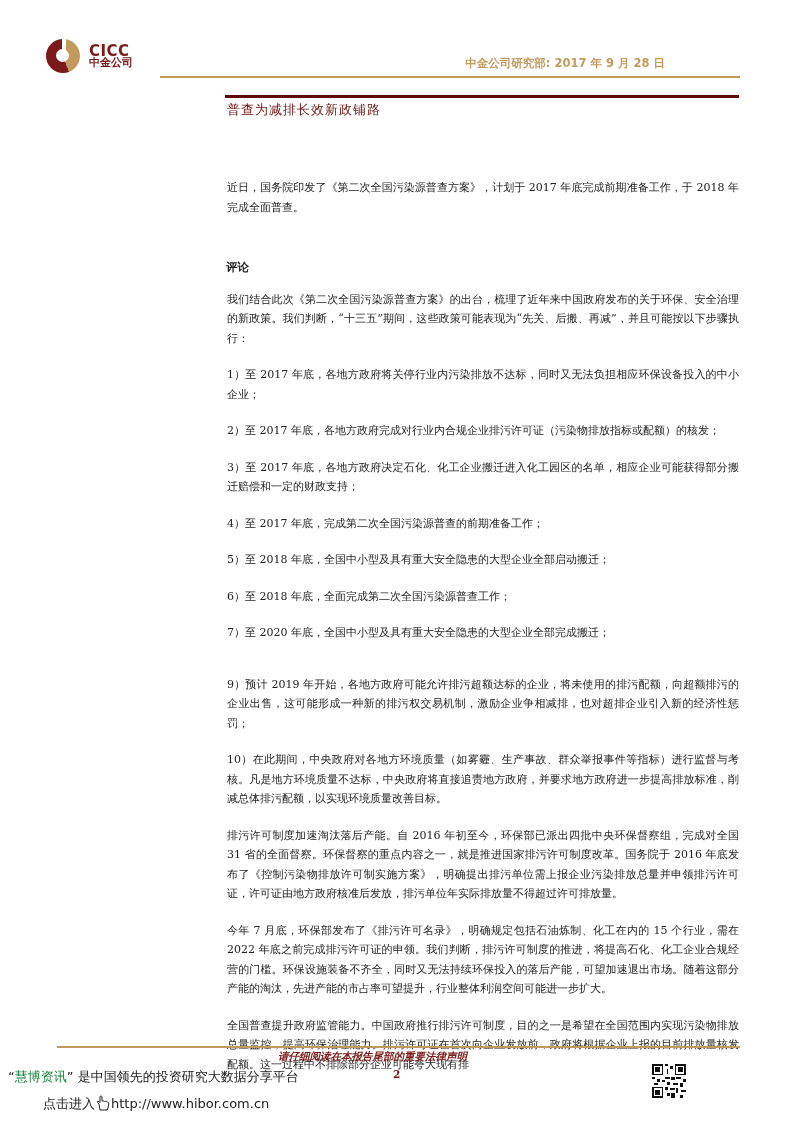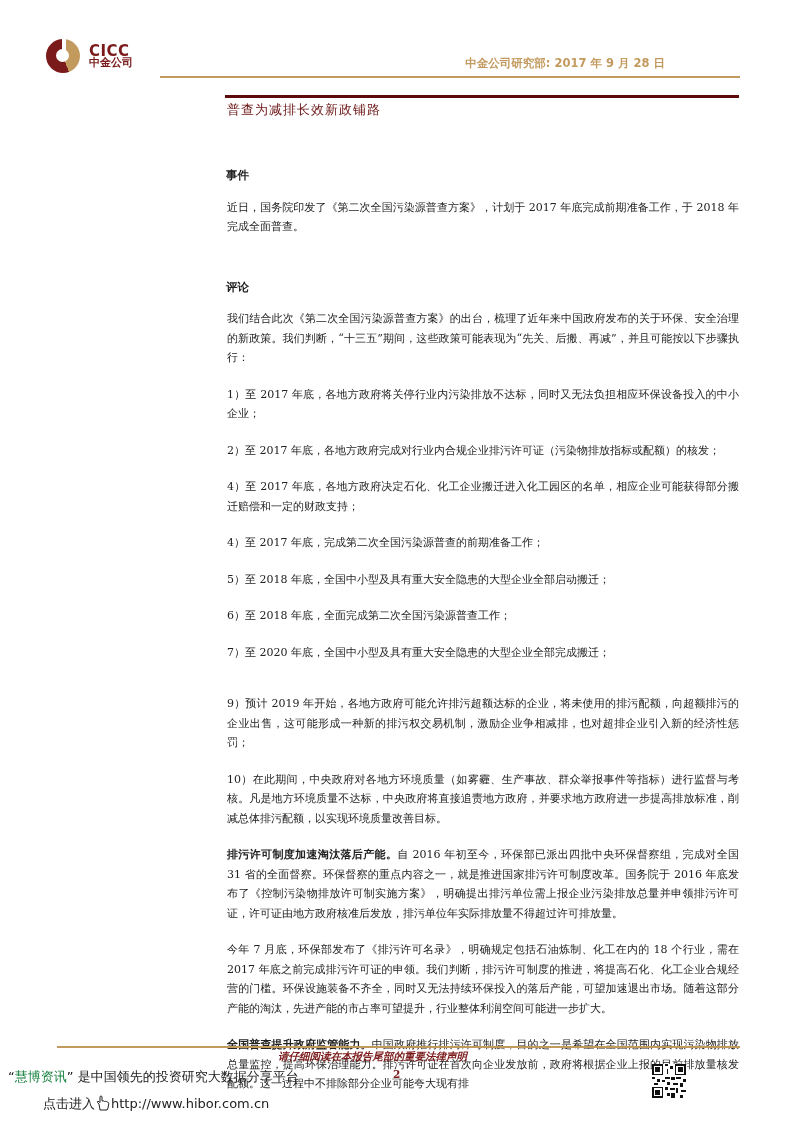--- a/index.html
+++ b/index.html
@@ -22,21 +22,21 @@
     .rule-gold-top { left: 160px; top: 76px; width: 580px; height: 2px; background: #c39a5e; }
     .rule-dark { left: 225px; top: 95px; width: 514px; height: 3px; background: #5c0a0a; }
     .title { left: 227px; top: 101px; font-size: 13px; color: #6b1414; letter-spacing: 1px; }
     
     .content { left: 226px; top: 166px; width: 514px; font-size: 11px; line-height: 19.5px; }
     .heading { font-weight: bold; font-size: 11.5px; margin: 0; }
     .para { margin: 1px; text-align: justify; }
     .gap-sm { height: 11px; }
     .gap-md { height: 15px; }
     .gap-lg { height: 40px; }
-    .bold-lead { font-weight: bold; }
+    .bold-lead { font-weight: normal; }
     
     .rule-gold-bottom { left: 57px; top: 1046px; width: 280px; height: 2px; background: #c39a5e; }
     .rule-gold-bottom2 { left: 337px; top: 1046px; width: 403px; height: 2px; background: #c39a5e; }
     .footer-legal { left: 278px; top: 1050px; font-size: 10.5px; font-style: italic; font-weight: bold; color: #7a1a1a; white-space: nowrap; }
     .page-num { left: 393px; top: 1068px; font-size: 10.5px; font-weight: bold; color: #7a1a1a; }
     .hibor-line1 { left: 8px; top: 1068px; font-family: "DejaVu Sans", sans-serif; font-size: 13px; color: #222; white-space: nowrap; }
     .hibor-brand { color: #15803d; }
     .hibor-line2 { left: 43px; top: 1095px; font-family: "DejaVu Sans", sans-serif; font-size: 13px; color: #222; white-space: nowrap; }
     .hand-icon { display: inline-block; width: 14px; height: 16px; vertical-align: -3px; margin: 0 1px; }
     .qr { left: 652px; top: 1064px; width: 34px; height: 34px; }
@@ -50,51 +50,50 @@
     </div>
   <div class="logo-text-en">CICC</div>
   <div class="logo-text-cn">中金公司</div>
 </div>
 <div class="abs header-date">中金公司研究部: 2017 年 9 月 28 日</div>
 <div class="abs rule-gold-top"></div>
 <div class="abs rule-dark"></div>
 <div class="abs title">普查为减排长效新政铺路</div>
 
 <div class="abs content">
-  <p class="heading">事件</p>
   <div class="gap-sm"></div>
   <p class="para">近日，国务院印发了《第二次全国污染源普查方案》，计划于 2017 年底完成前期准备工作，于 2018 年完成全面普查。</p>
   <div class="gap-lg"></div>
 
   <p class="heading">评论</p>
   <div class="gap-sm"></div>
   <p class="para">我们结合此次《第二次全国污染源普查方案》的出台，梳理了近年来中国政府发布的关于环保、安全治理的新政策。我们判断，“十三五”期间，这些政策可能表现为“先关、后搬、再减”，并且可能按以下步骤执行：</p>
   <div class="gap-md"></div>
   <p class="para">1）至 2017 年底，各地方政府将关停行业内污染排放不达标，同时又无法负担相应环保设备投入的中小企业；</p>
   <div class="gap-md"></div>
   <p class="para">2）至 2017 年底，各地方政府完成对行业内合规企业排污许可证（污染物排放指标或配额）的核发；</p>
   <div class="gap-md"></div>
-  <p class="para">4）至 2017 年底，各地方政府决定石化、化工企业搬迁进入化工园区的名单，相应企业可能获得部分搬迁赔偿和一定的财政支持；</p>
+  <p class="para">3）至 2017 年底，各地方政府决定石化、化工企业搬迁进入化工园区的名单，相应企业可能获得部分搬迁赔偿和一定的财政支持；</p>
   <div class="gap-md"></div>
   <p class="para">4）至 2017 年底，完成第二次全国污染源普查的前期准备工作；</p>
   <div class="gap-md"></div>
   <p class="para">5）至 2018 年底，全国中小型及具有重大安全隐患的大型企业全部启动搬迁；</p>
   <div class="gap-md"></div>
   <p class="para">6）至 2018 年底，全面完成第二次全国污染源普查工作；</p>
   <div class="gap-md"></div>
   <p class="para">7）至 2020 年底，全国中小型及具有重大安全隐患的大型企业全部完成搬迁；</p>
   <div class="gap-md"></div>
   <div class="gap-md"></div>
   <p class="para">9）预计 2019 年开始，各地方政府可能允许排污超额达标的企业，将未使用的排污配额，向超额排污的企业出售，这可能形成一种新的排污权交易机制，激励企业争相减排，也对超排企业引入新的经济性惩罚；</p>
   <div class="gap-md"></div>
   <p class="para">10）在此期间，中央政府对各地方环境质量（如雾霾、生产事故、群众举报事件等指标）进行监督与考核。凡是地方环境质量不达标，中央政府将直接追责地方政府，并要求地方政府进一步提高排放标准，削减总体排污配额，以实现环境质量改善目标。</p>
   <div class="gap-md"></div>
   <p class="para"><span class="bold-lead">排污许可制度加速淘汰落后产能。</span><span>自 2016 年初至今，环保部已派出四批中央环保督察组，完成对全国 31 省的全面督察。环保督察的重点内容之一，就是推进国家排污许可制度改革。国务院于 2016 年底发布了《控制污染物排放许可制实施方案》，明确提出排污单位需上报企业污染排放总量并申领排污许可证，许可证由地方政府核准后发放，排污单位年实际排放量不得超过许可排放量。</span></p>
   <div class="gap-md"></div>
-  <p class="para">今年 7 月底，环保部发布了《排污许可名录》，明确规定包括石油炼制、化工在内的 18 个行业，需在 2017 年底之前完成排污许可证的申领。我们判断，排污许可制度的推进，将提高石化、化工企业合规经营的门槛。环保设施装备不齐全，同时又无法持续环保投入的落后产能，可望加速退出市场。随着这部分产能的淘汰，先进产能的市占率可望提升，行业整体利润空间可能进一步扩大。</p>
+  <p class="para">今年 7 月底，环保部发布了《排污许可名录》，明确规定包括石油炼制、化工在内的 15 个行业，需在 2022 年底之前完成排污许可证的申领。我们判断，排污许可制度的推进，将提高石化、化工企业合规经营的门槛。环保设施装备不齐全，同时又无法持续环保投入的落后产能，可望加速退出市场。随着这部分产能的淘汰，先进产能的市占率可望提升，行业整体利润空间可能进一步扩大。</p>
   <div class="gap-md"></div>
   <p class="para"><span class="bold-lead">全国普查提升政府监管能力。</span><span>中国政府推行排污许可制度，目的之一是希望在全国范围内实现污染物排放总量监控，提高环保治理能力。排污许可证在首次向企业发放前，政府将根据企业上报的目前排放量核发配额。这一过程中不排除部分企业可能夸大现有排</span></p>
 </div>
 
 <div class="abs rule-gold-bottom"></div>
 <div class="abs rule-gold-bottom2"></div>
 <div class="abs footer-legal">请仔细阅读在本报告尾部的重要法律声明</div>
 <div class="abs page-num">2</div>
 
 <div class="abs hibor-line1">

